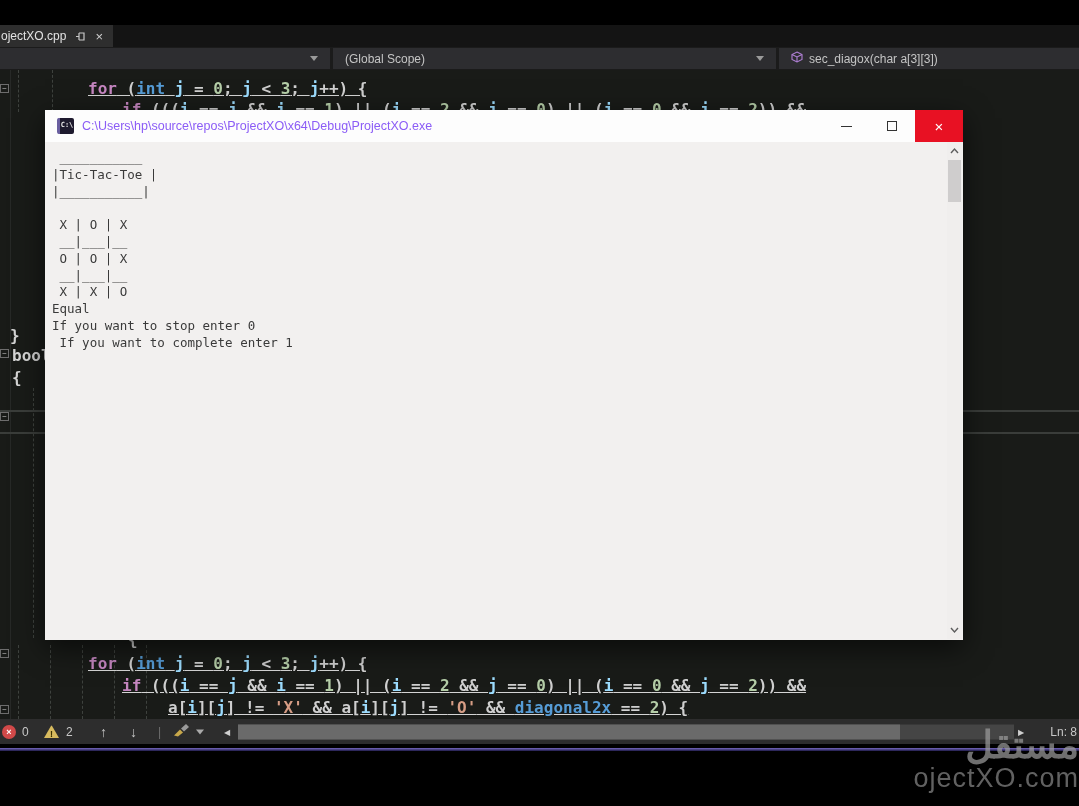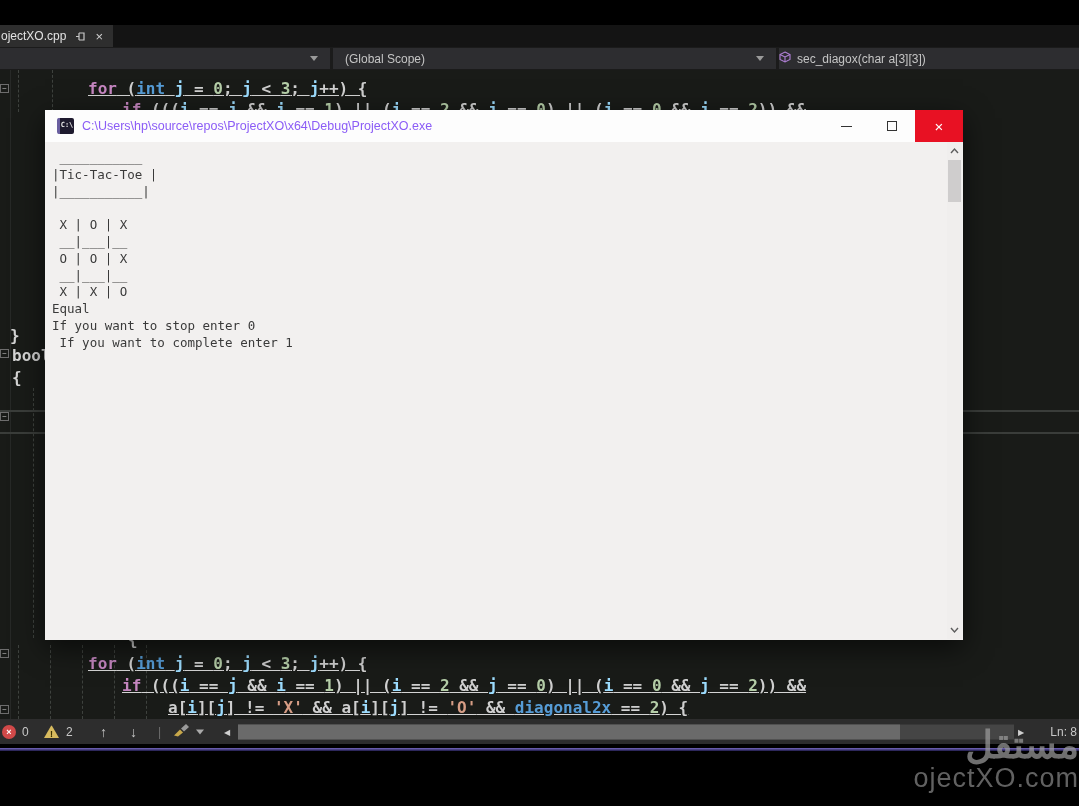--- a/index.html
+++ b/index.html
@@ -13,21 +13,21 @@
          align-items:center; gap:9px; padding:0 10px 0 1px; font-size:12px; font-weight:400; color:#e2e2e2; }
   .tab .ticon { display:flex; align-items:center; color:#cfcfcf; }
   .tab .tclose { font-size:13px; color:#d0d0d0; line-height:1; }
 
   
   .navbar { position:absolute; top:47px; left:0; right:0; height:23px; background:#1b1b1b; }
   .navseg { position:absolute; top:1px; height:21px; background:#2d2d30; color:#c5c5c5;
             font-size:12px; display:flex; align-items:center; }
   .seg1 { left:0; width:330px; }
   .seg2 { left:333px; width:443px; padding-left:12px; }
-  .seg3 { left:779px; width:300px; padding-left:0; gap:6px; }
+  .seg3 { left:779px; width:300px; padding-left:12px; gap:6px; }
   .caret { position:absolute; right:12px; top:8px; width:0; height:0;
            border-left:4px solid transparent; border-right:4px solid transparent; border-top:5px solid #9a9a9a; }
 
   
   .editor { position:absolute; top:70px; left:0; width:1079px; height:649px; background:#191b18; }
   .gutterline { position:absolute; left:10px; top:0; bottom:0; width:1px; background:#272927; }
   .codeline { position:absolute; font-family:"DejaVu Sans Mono", monospace; font-size:16px; font-weight:600;
               line-height:20px; white-space:pre; color:#d4d4d4;text-decoration:underline; }
   .tk-kw  { color:#C586C0; }
   .tk-ty  { color:#569CD6; }

